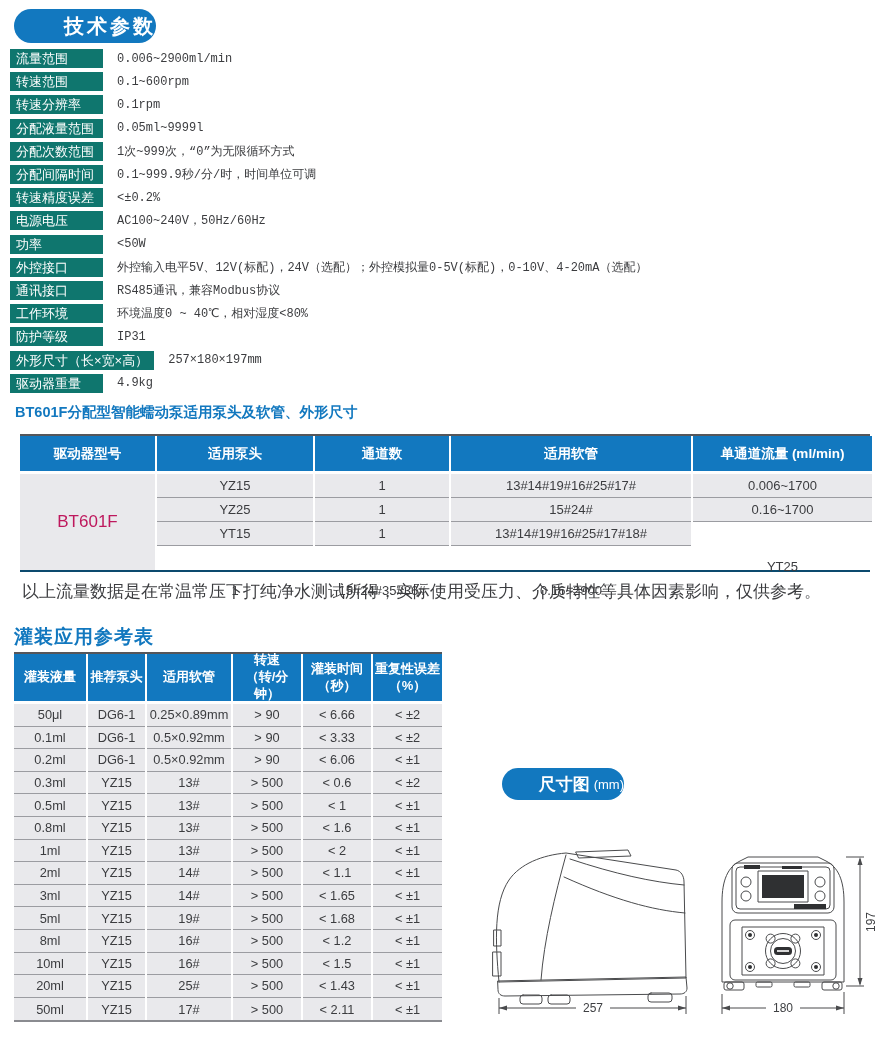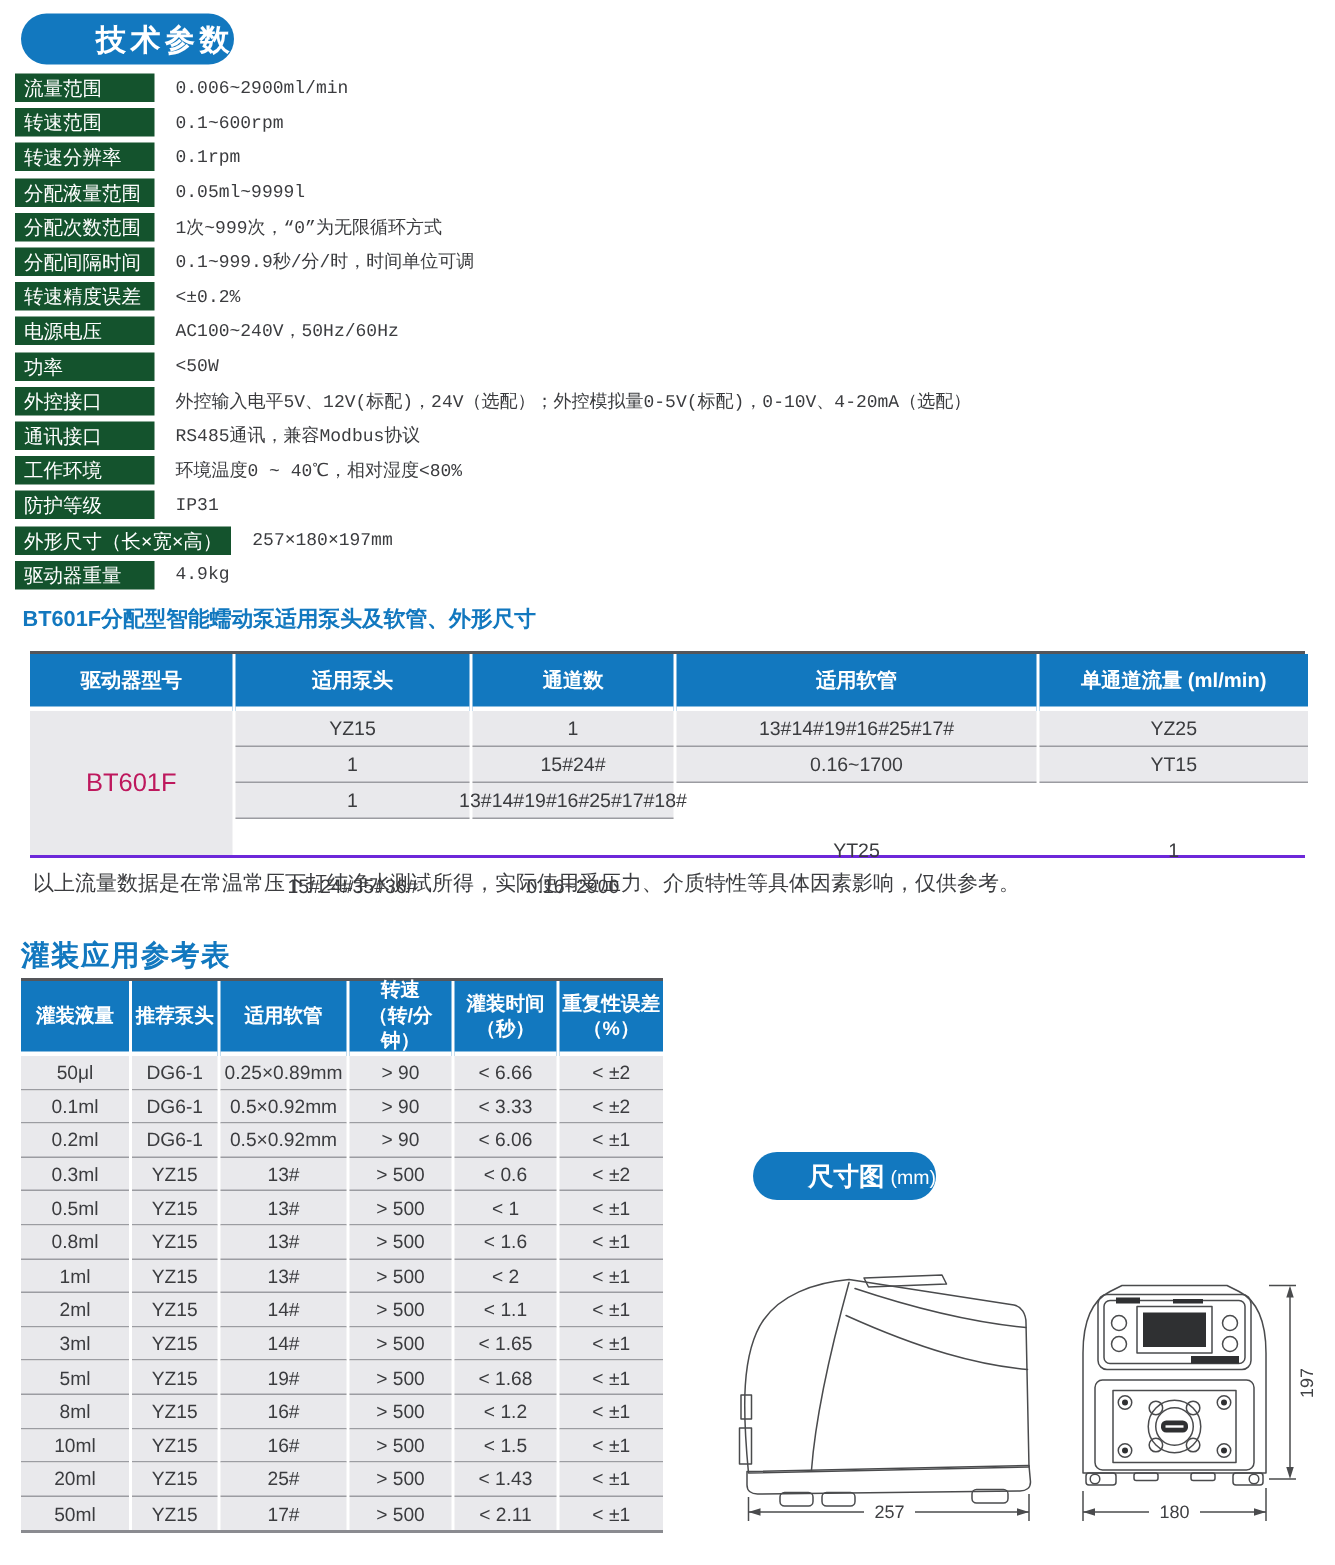--- a/index.html
+++ b/index.html
@@ -14,49 +14,49 @@
     border-radius:22px; display:flex; align-items:center; justify-content:flex-end;
   }
   #badge-tech { left:14px; top:9px; width:142px; height:34px; font-size:20px; font-weight:600; letter-spacing:3px; }
   #badge-dims { left:502px; top:768px; width:122px; height:32px; font-size:17px; font-weight:600; }
   #badge-dims .unit { font-size:13px; font-weight:400; margin-left:4px; }
 
   
   #specs { position:absolute; left:10px; top:47px; }
   .spec-row { display:flex; align-items:center; height:23.2px; }
   .spec-label {
-    background:#14532d; color:#fff; font-size:13px; font-weight:500;
+    background:#0f766e; color:#fff; font-size:13px; font-weight:500;
     min-width:93px; padding:1px 6px; line-height:17px; white-space:nowrap;
   }
   .spec-value { margin-left:14px; font-size:12px; color:#3b3c3f; white-space:nowrap;font-family:Liberation Mono, monospace; }
 
   
   #pump-title { position:absolute; left:15px; top:403px; color:#1278BF; font-weight:700; font-size:14.5px; }
   #pump-table {
     position:absolute; left:20px; top:434px; width:850px;
     display:grid; grid-template-columns:135px 156px 134px 240px 179px;
     grid-template-rows:38px repeat(4,24px); column-gap:2px;
-    background:#fff; border-top:2px solid #55565a; border-bottom:2px solid #6d28d9;
+    background:#fff; border-top:2px solid #55565a; border-bottom:2px solid #0c4a6e;
   }
   .pt-h {
     background:#1278BF; color:#fff; font-size:13.5px; font-weight:600;
     display:flex; align-items:center; justify-content:center; border-bottom:3px solid #fff;
   }
   .pt-c {
     background:#e9e9ec; color:#3b3c3f; font-size:13px;
     display:flex; align-items:center; justify-content:center;
     border-bottom:1px solid #9b9ca1;
   }
   .pt-c.last { border-bottom:none;margin-top:44px; }
   #pt-model {
     grid-column:1; grid-row:2/6; background:#e9e9ec; border-bottom:none;
     color:#be185d; font-size:17px; font-weight:400;
     display:flex; align-items:center; justify-content:center;
   }
-  #pump-note { position:absolute; left:22px; top:580px; font-size:14px; color:#3b3c3f; }
+  #pump-note { position:absolute; left:22px; top:580px; font-size:17px; color:#3b3c3f; }
 
   
   #fill-title { position:absolute; left:14px; top:608px; color:#1278BF; font-weight:700; font-size:19px; letter-spacing:1px;margin-top:16px; }
   #fill-table {
     position:absolute; left:14px; top:652px; width:428px;
     display:grid; grid-template-columns:72px 57px 84px 68px 68px 69px;
     grid-template-rows:50px repeat(14,22.6px); column-gap:2px;
     background:#fff; border-top:2px solid #55565a; border-bottom:2px solid #8a8b90;
   }
   .ft-h {
@@ -149,20 +149,21 @@
 <div id="pump-table">
   <div class="pt-h">驱动器型号</div>
   <div class="pt-h">适用泵头</div>
   <div class="pt-h">通道数</div>
   <div class="pt-h">适用软管</div>
   <div class="pt-h">单通道流量 (ml/min)</div>
   <div class="pt-c" id="pt-model">BT601F</div>
   <div class="pt-c">YZ15</div>
   <div class="pt-c">1</div>
   <div class="pt-c">13#14#19#16#25#17#</div>
+  <div class="pt-c">0.006~1700</div>
   <div class="pt-c">YZ25</div>
   <div class="pt-c">1</div>
   <div class="pt-c">15#24#</div>
   <div class="pt-c">0.16~1700</div>
   <div class="pt-c">YT15</div>
   <div class="pt-c">1</div>
   <div class="pt-c">13#14#19#16#25#17#18#</div>
   <div class="pt-c last">YT25</div>
   <div class="pt-c last">1</div>
   <div class="pt-c last">15#24#35#36#</div>

